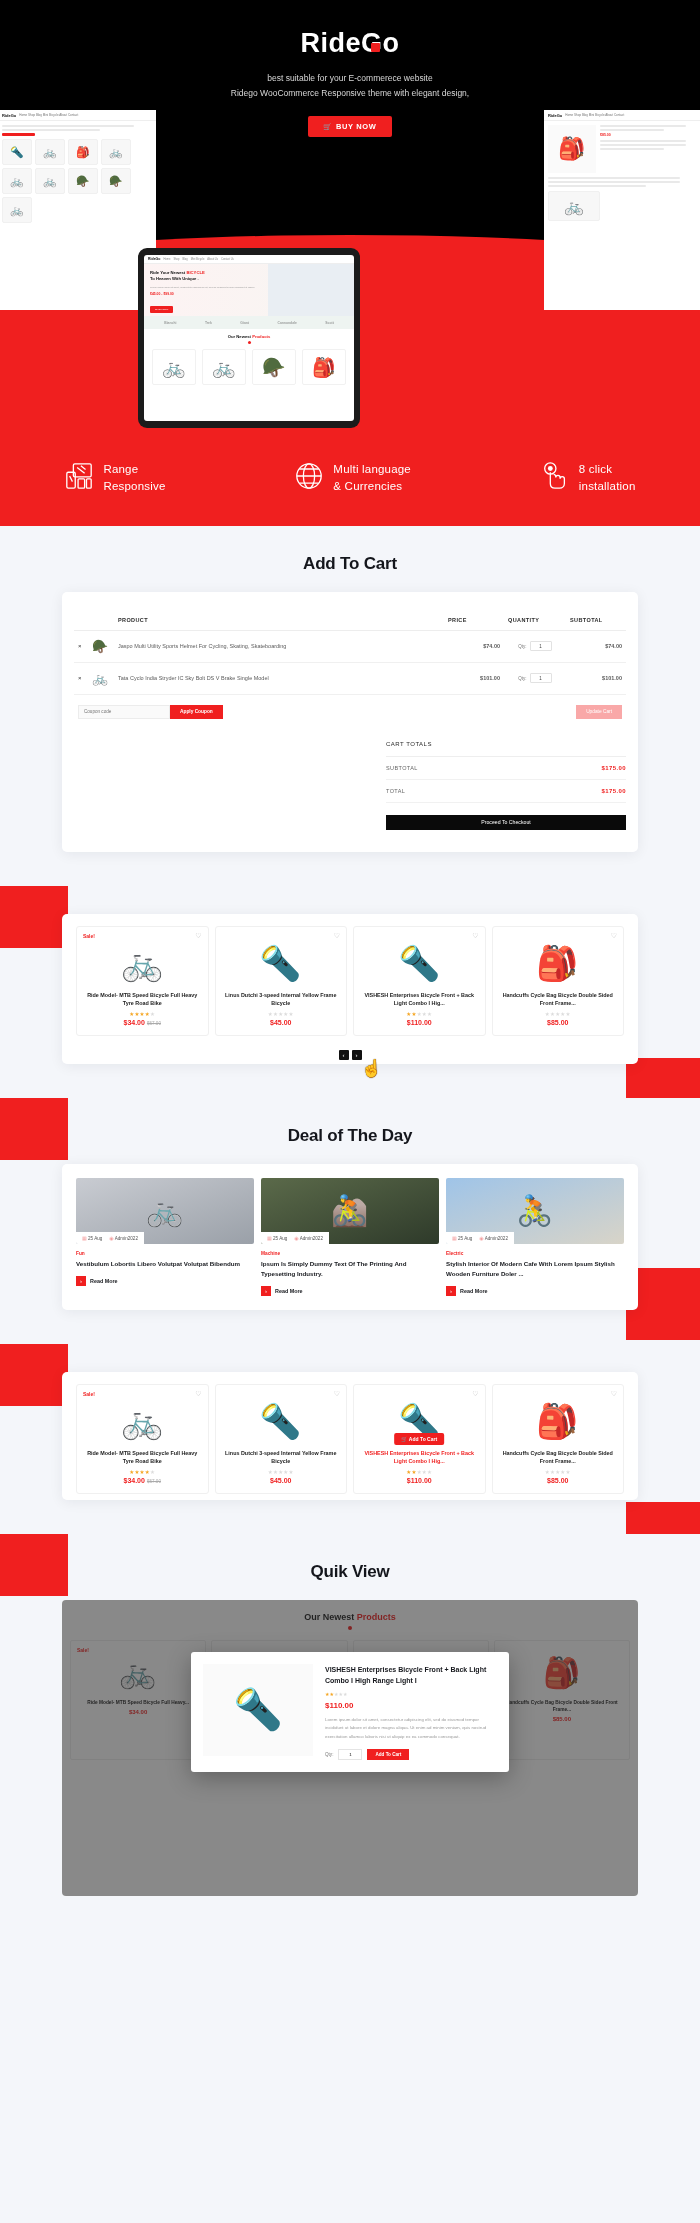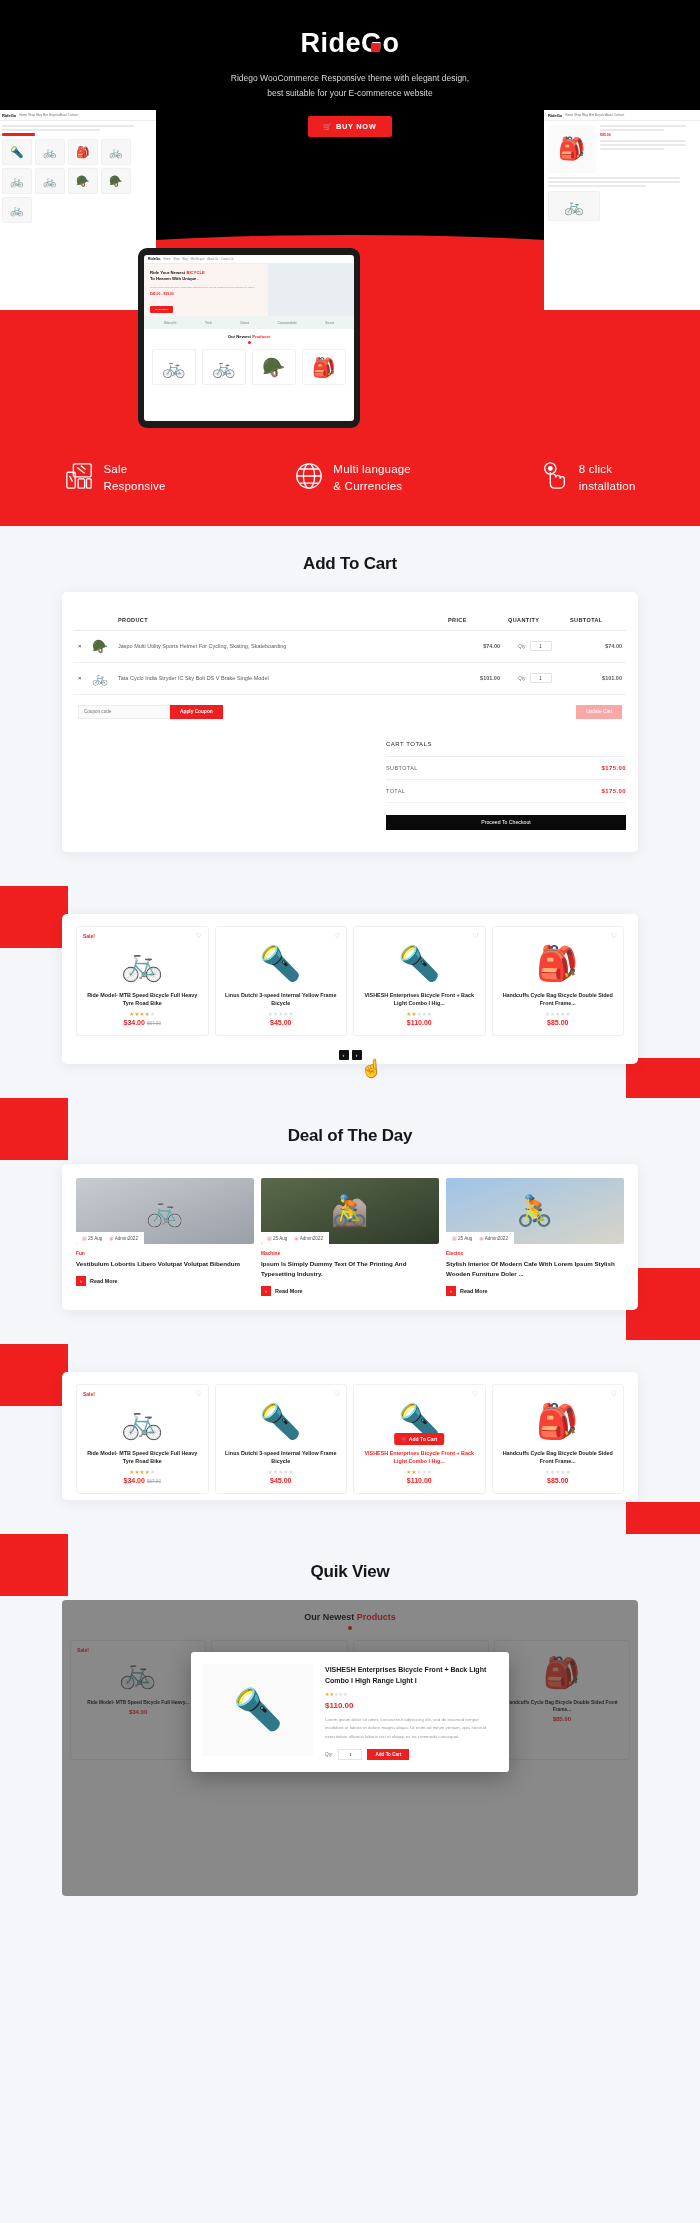--- a/index.html
+++ b/index.html
@@ -157,22 +157,22 @@
   .qv-modal .row .add{ background:#f01f1f; color:#fff; border:none; height:11px; font-size:4.6px; padding:0 8px; font-weight:bold; cursor:pointer;}
 </style>
 </head>
 <body>
 
 <div class="page">
 
   <div class="hero">
     <div class="logo"><span>Ride</span><span class="g">G</span><span>o</span></div>
     <div class="tagline">
+      <div>best suitable for your E-commerece website</div>
       <div>Ridego WooCommerce Responsive theme with elegant design,</div>
-      <div>best suitable for your E-commerece website</div>
     </div>
     <div class="buynow-wrap">
       <button class="buynow"><span class="cart">🛒</span><span>BUY NOW</span></button>
     </div>
 
     <div class="redcurve"></div>
 
     <div class="screens">
       <div class="shot left">
         <div class="bar">
@@ -271,21 +271,21 @@
         <svg width="30" height="30" viewBox="0 0 32 32" fill="none" stroke="#fff" stroke-width="1.4">
           <rect x="10" y="3" width="19" height="14" rx="1.5"></rect>
           <rect x="3" y="12" width="9" height="17" rx="1.5"></rect>
           <rect x="15" y="19" width="7" height="10" rx="1"></rect>
           <rect x="24" y="19" width="5" height="10" rx="1"></rect>
           <path d="M14 7l8 6M18 5l5 4"></path>
             <path d="M6 16l3 6"></path>
         </svg>
       </span>
       <span class="lbl">
-        <span>Sale</span><br>
+        <span>Range</span><br>
         <span>Responsive</span>
       </span>
     </div>
     <div class="feat">
       <span>
         <svg width="30" height="30" viewBox="0 0 32 32" fill="none" stroke="#fff" stroke-width="1.4">
           <circle cx="16" cy="16" r="13"></circle>
           <ellipse cx="16" cy="16" rx="6" ry="13"></ellipse>
           <path d="M3 16h26M5.5 8.5h21M5.5 23.5h21"></path>
         </svg>

